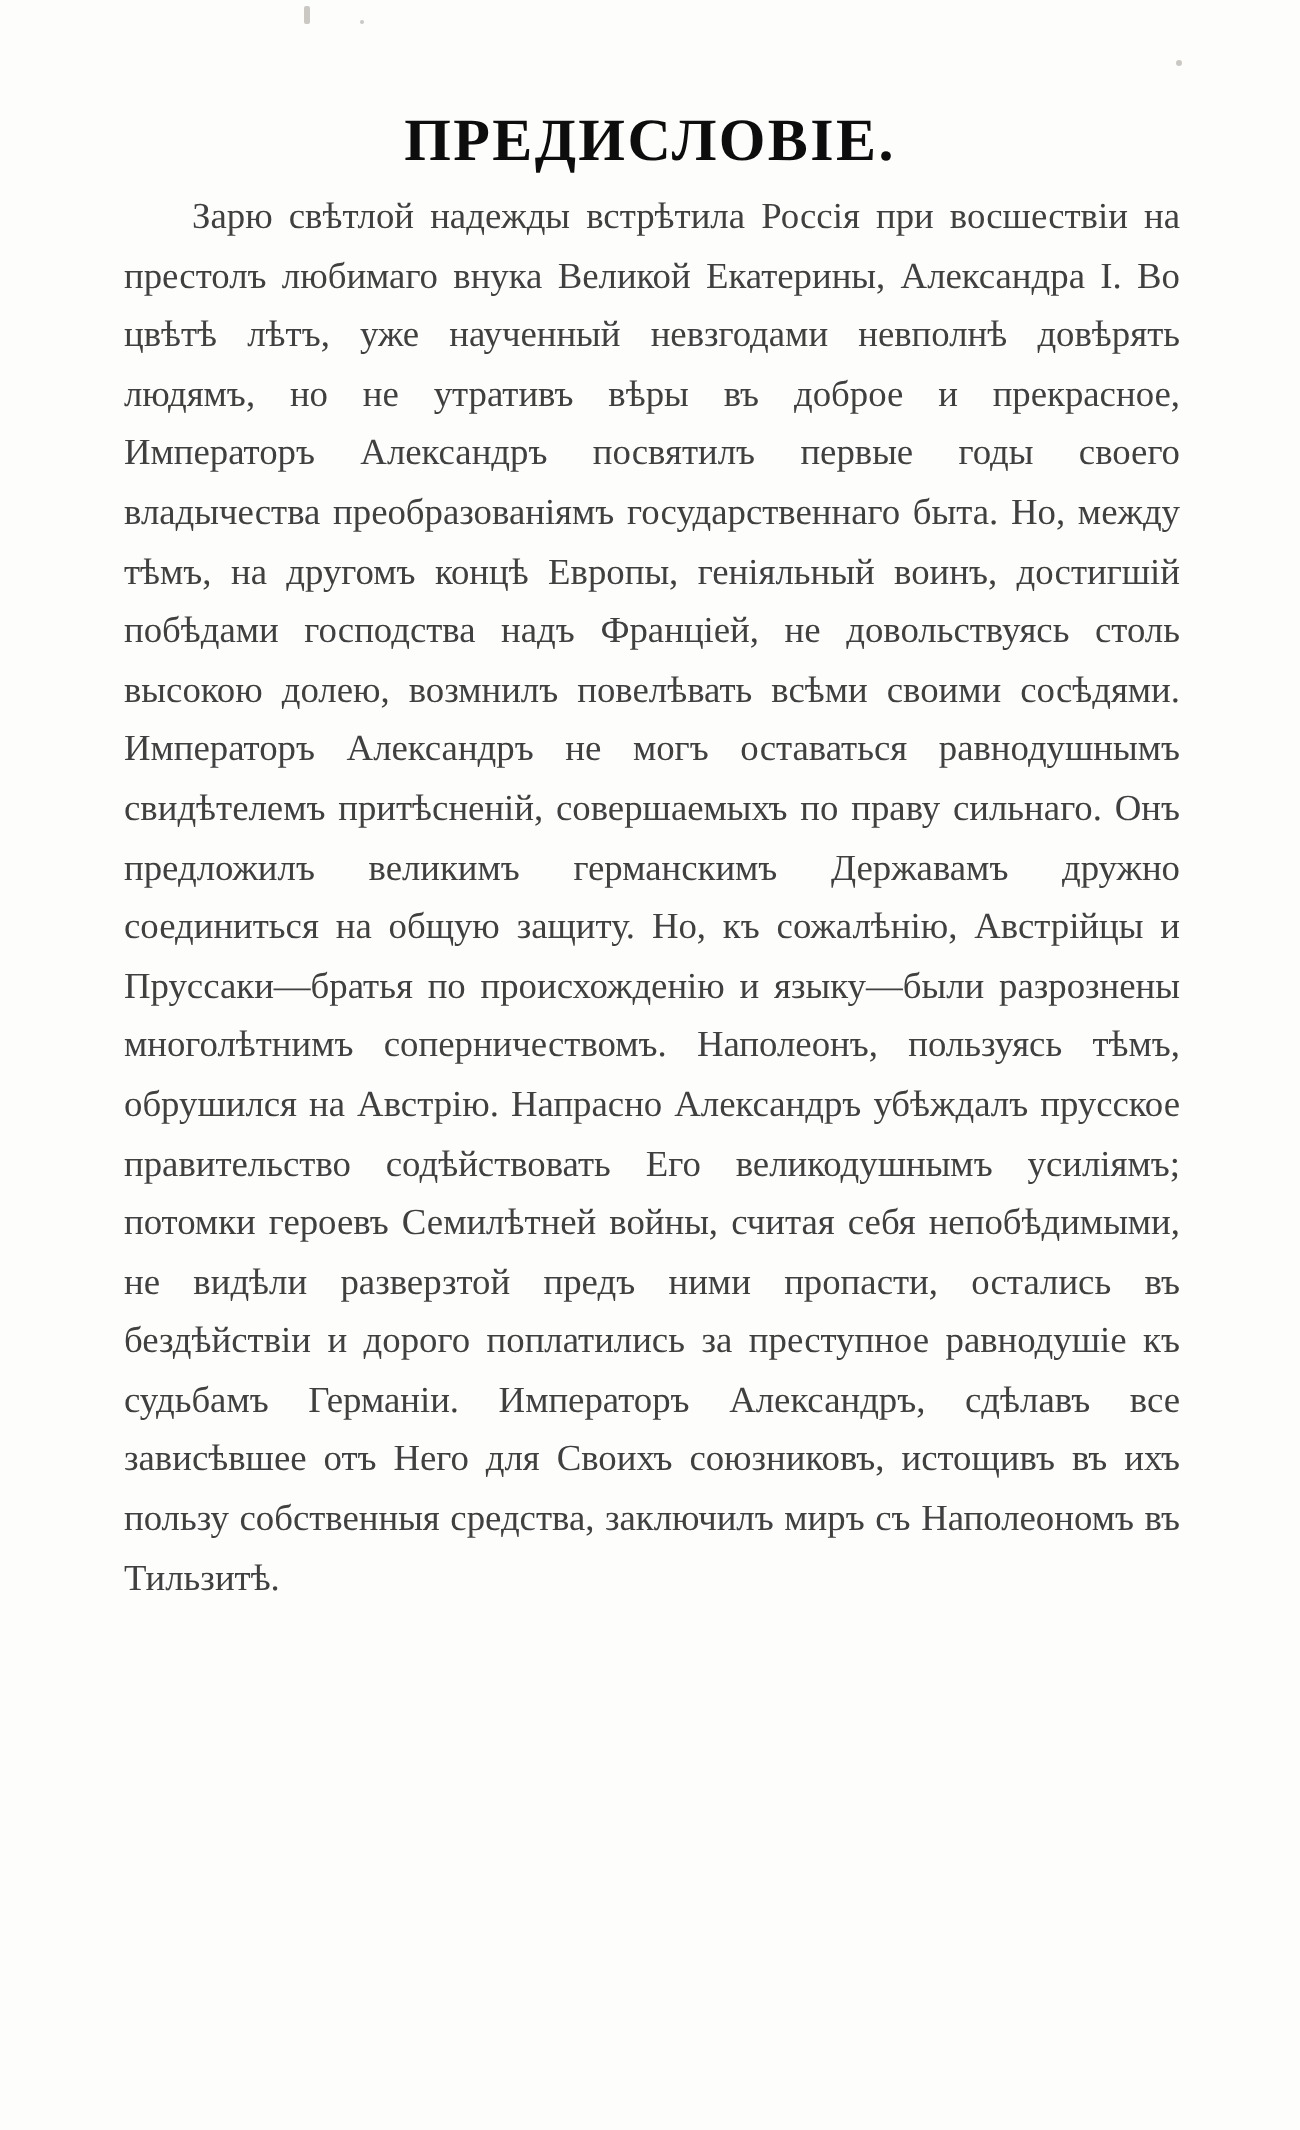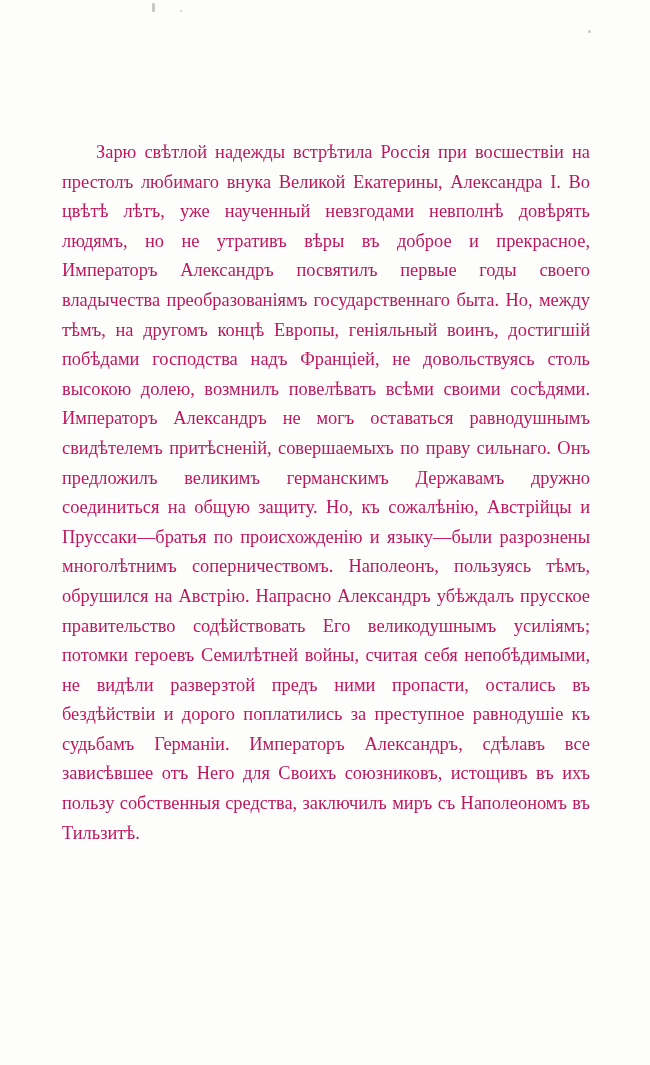--- a/index.html
+++ b/index.html
@@ -47,36 +47,36 @@
 
   .body-text {
     position: absolute;
     left: 62px;
     top: 94px;
     width: 528px;
     font-size: 18.4px;
     line-height: 29.6px;
     text-align: justify;
     text-justify: inter-word;
-    color: #be185d;
+    color: #404040;
     word-spacing: 0.5px;
-    margin-top: 44px;
   }
   .body-text p {
     margin: 0;
     text-indent: 34px;
   }
 </style>
 </head>
 <body>
 
 <div class="page">
 
   <div class="speck speck-a"></div>
   <div class="speck speck-b"></div>
   <div class="speck speck-c"></div>
 
+  <h1 class="title">ПРЕДИСЛОВІЕ.</h1>
 
   <div class="body-text">
     <p>Зарю свѣтлой надежды встрѣтила Россія при восшествіи на престолъ любимаго внука Великой Екатерины, Александра I. Во цвѣтѣ лѣтъ, уже наученный невзгодами невполнѣ довѣрять людямъ, но не утративъ вѣры въ доброе и прекрасное, Императоръ Александръ посвятилъ первые годы своего владычества преобразованіямъ государственнаго быта. Но, между тѣмъ, на другомъ концѣ Европы, геніяльный воинъ, достигшій побѣдами господства надъ Франціей, не довольствуясь столь высокою долею, возмнилъ повелѣвать всѣми своими сосѣдями. Императоръ Александръ не могъ оставаться равнодушнымъ свидѣтелемъ притѣсненій, совершаемыхъ по праву сильнаго. Онъ предложилъ великимъ германскимъ Державамъ дружно соединиться на общую защиту. Но, къ сожалѣнію, Австрійцы и Пруссаки—братья по происхожденію и языку—были разрознены многолѣтнимъ соперничествомъ. Наполеонъ, пользуясь тѣмъ, обрушился на Австрію. Напрасно Александръ убѣждалъ прусское правительство содѣйствовать Его великодушнымъ усиліямъ; потомки героевъ Семилѣтней войны, считая себя непобѣдимыми, не видѣли разверзтой предъ ними пропасти, остались въ бездѣйствіи и дорого поплатились за преступное равнодушіе къ судьбамъ Германіи. Императоръ Александръ, сдѣлавъ все зависѣвшее отъ Него для Своихъ союзниковъ, истощивъ въ ихъ пользу собственныя средства, заключилъ миръ съ Наполеономъ въ Тильзитѣ.</p>
   </div>
 
 </div>
 
 </body></html>

